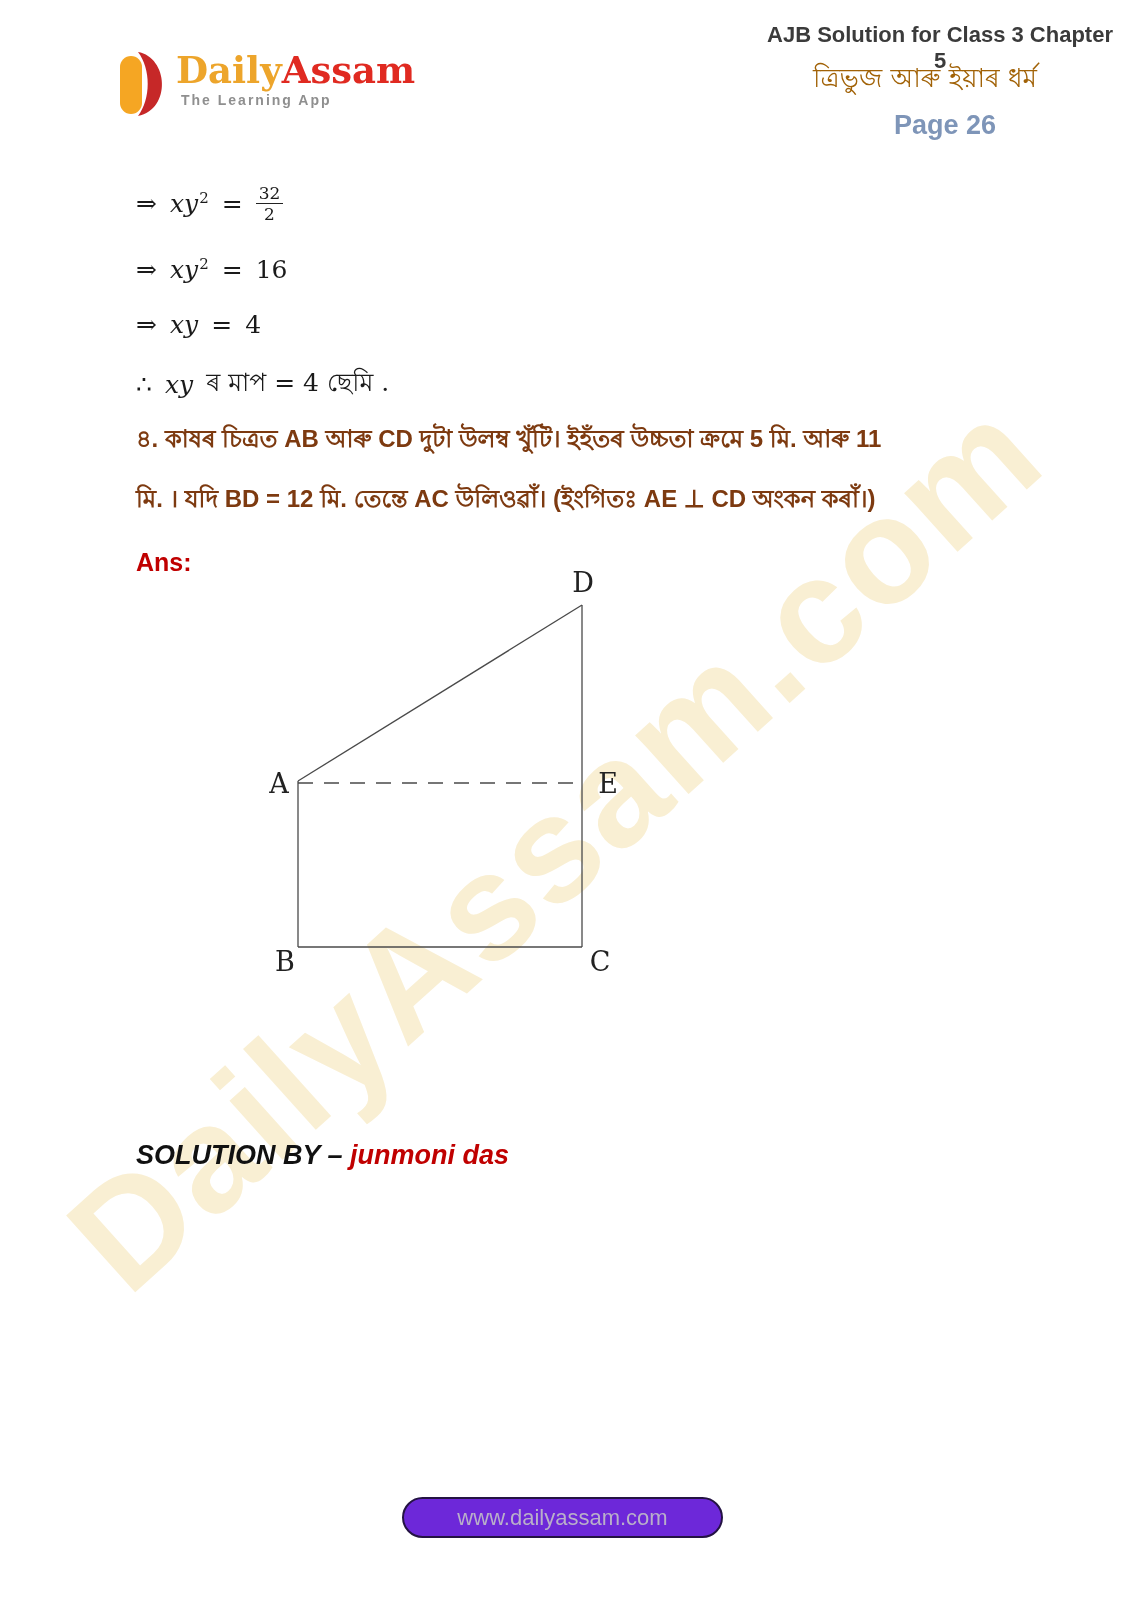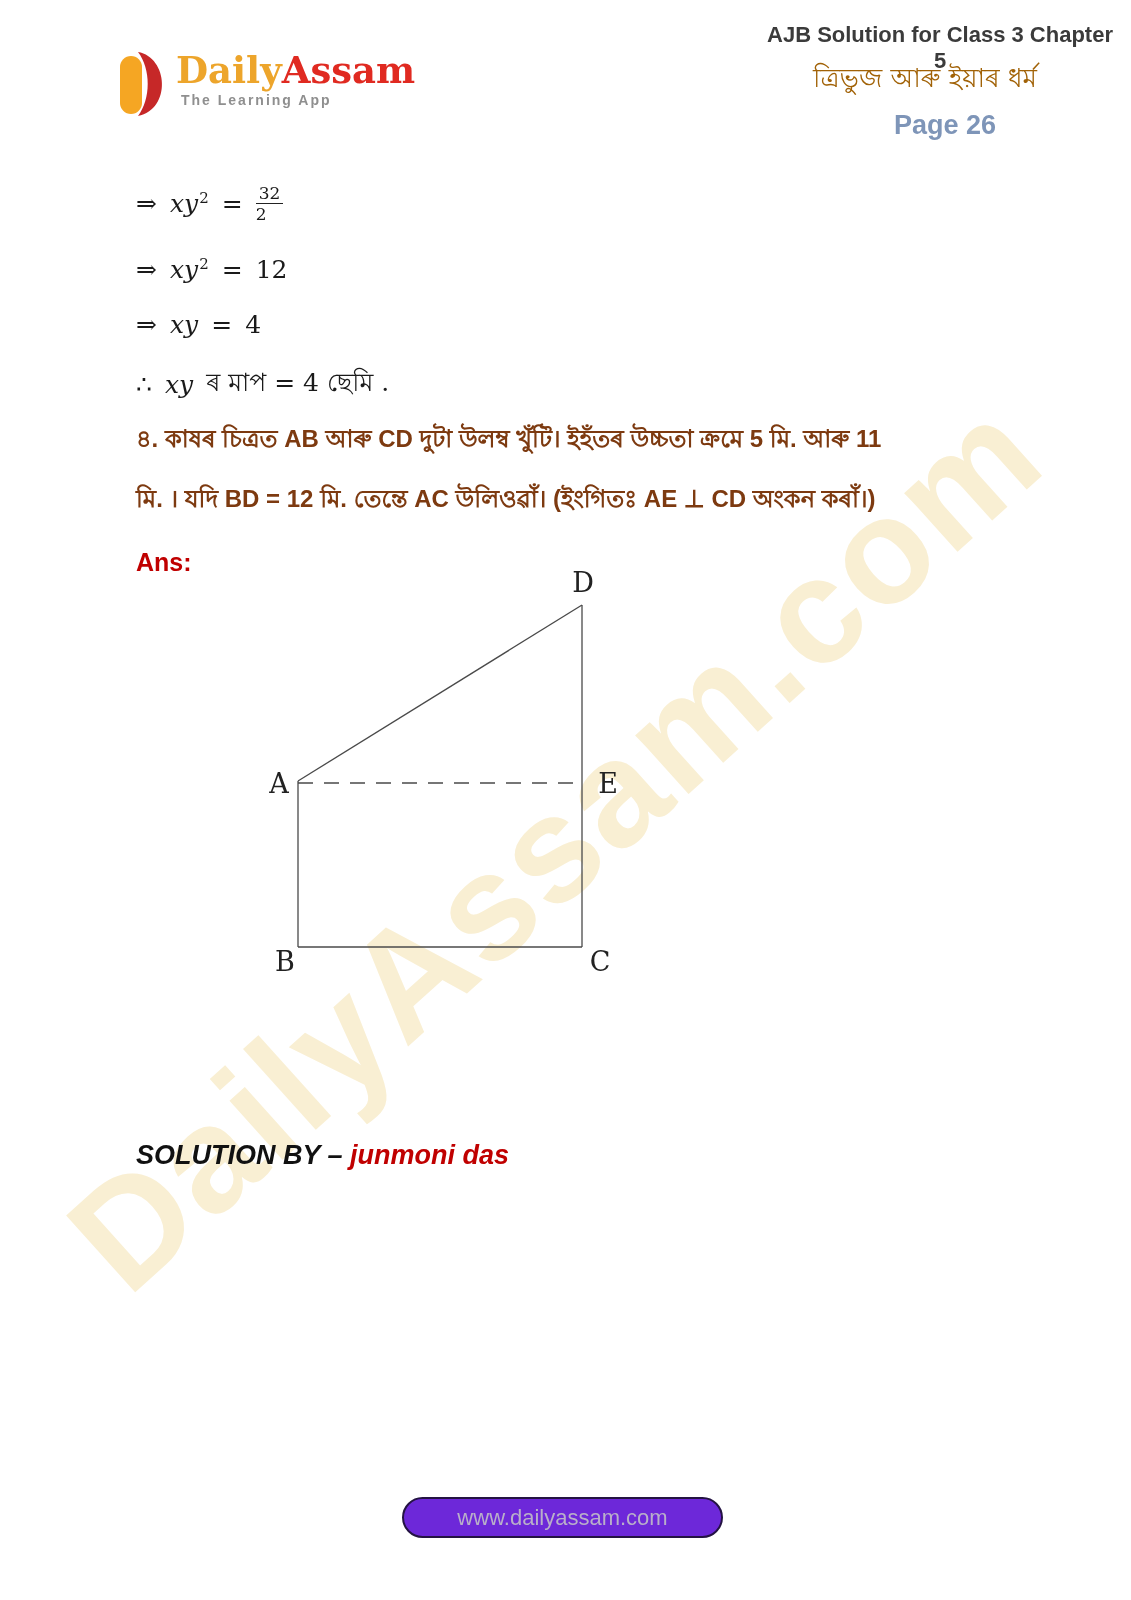--- a/index.html
+++ b/index.html
@@ -24,21 +24,21 @@
   .hdr-sub{position:absolute;left:760px;top:58px;width:330px;text-align:center;
            font-size:26px;color:#a16207;font-family:"DejaVu Serif",serif;}
   .page-label{position:absolute;left:760px;top:110px;width:370px;text-align:center;
               font-size:27px;font-weight:700;color:#7E95B8;}
 
   
   .eq{position:absolute;left:136px;font-size:25px;color:#1a1a1a;
       font-family:"DejaVu Serif",serif;display:flex;align-items:center;gap:13px;}
   .eq .mi{font-style:italic;}
   .eq sup{font-size:15px;margin-left:1px;}
-  .frac{display:inline-flex;flex-direction:column;
+  .frac{display:inline-flex;flex-direction:column;align-items:center;
         font-size:17px;line-height:1.2;}
   .frac .num{border-bottom:1.5px solid #222;padding:0 3px;}
   #eq1{top:183px;}
   #eq2{top:255px;}
   #eq3{top:310px;}
   #eq4{top:363px;}
 
   
   .q-line{position:absolute;left:136px;font-size:24px;font-weight:700;color:#7D3A10;}
   #q-line-1{top:420px;}
@@ -94,21 +94,21 @@
       <span class="frac">
         <span class="num">32</span>
         <span class="den">2</span>
       </span>
     </div>
 
     <div class="eq" id="eq2">
       <span>⇒</span>
       <span><span class="mi">xy</span><sup>2</sup></span>
       <span>=</span>
-      <span>12</span>
+      <span>16</span>
     </div>
 
     <div class="eq" id="eq3">
       <span>⇒</span>
       <span class="mi">xy</span>
       <span>=</span>
       <span>4</span>
     </div>
 
     <div class="eq" id="eq4">

